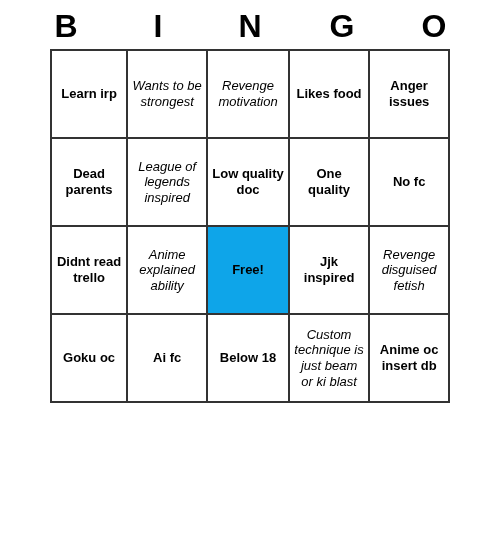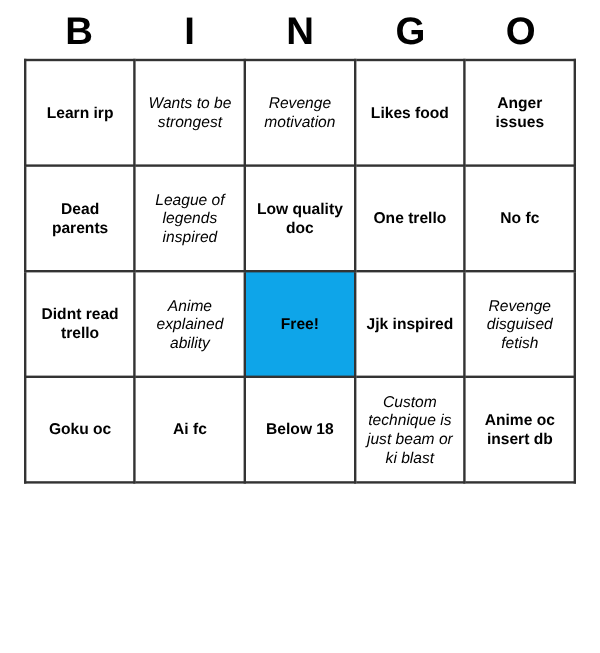--- a/index.html
+++ b/index.html
@@ -20,21 +20,21 @@
       padding: 8px 0 4px 0;
     }
     .bingo-letter {
       font-size: 32px;
       font-weight: bold;
       width: 80px;
       text-align: center;
     }
     .bingo-grid {
       border-collapse: collapse;
-      width: 460px;
+      width: 400px;
     }
     .bingo-grid td {
       border: 2px solid #333;
       width: 92px;
       height: 88px;
       text-align: center;
       vertical-align: middle;
       padding: 4px;
       font-size: 13px;
       line-height: 1.2;
@@ -76,21 +76,21 @@
         <td class="cell-large">Learn irp</td>
         <td class="cell-small">Wants to be strongest</td>
         <td class="cell-small">Revenge motivation</td>
         <td class="cell-large">Likes food</td>
         <td class="cell-medium">Anger issues</td>
       </tr>
       <tr>
         <td class="cell-medium">Dead parents</td>
         <td class="cell-small">League of legends inspired</td>
         <td class="cell-medium">Low quality doc</td>
-        <td class="cell-large">One trello</td>
+        <td class="cell-large">One quality</td>
         <td class="cell-large">No fc</td>
       </tr>
       <tr>
         <td class="cell-medium">Didnt read trello</td>
         <td class="cell-small">Anime explained ability</td>
         <td class="free-cell">Free!</td>
         <td class="cell-medium">Jjk inspired</td>
         <td class="cell-small">Revenge disguised fetish</td>
       </tr>
       <tr>

